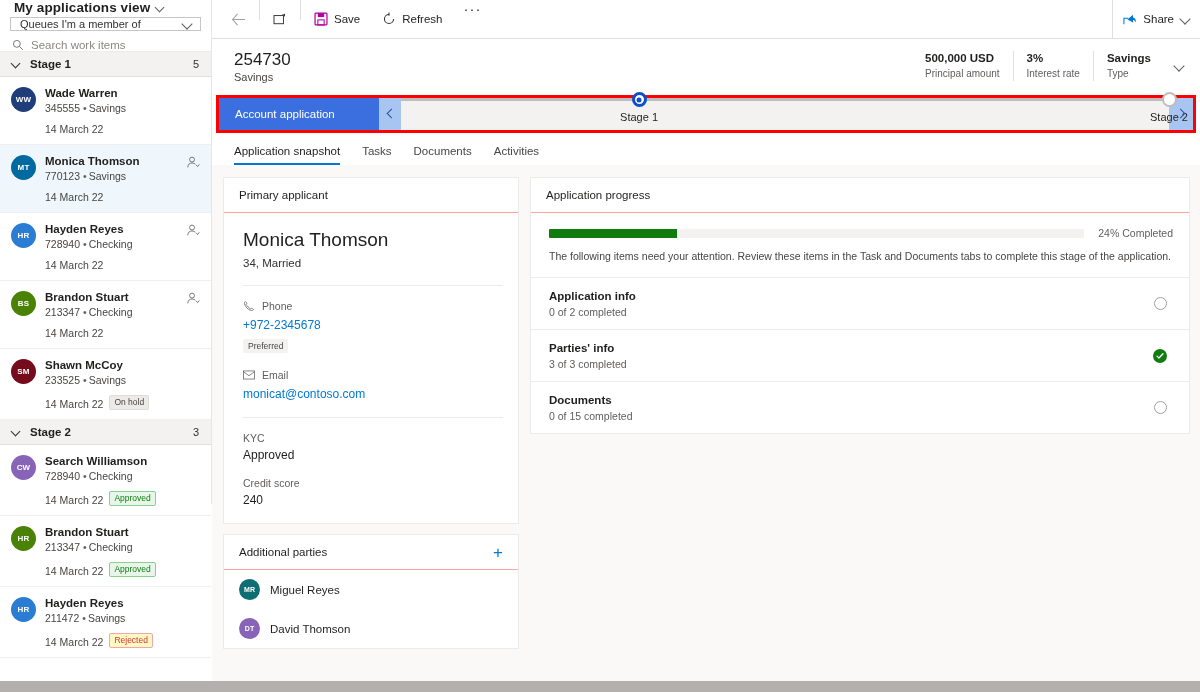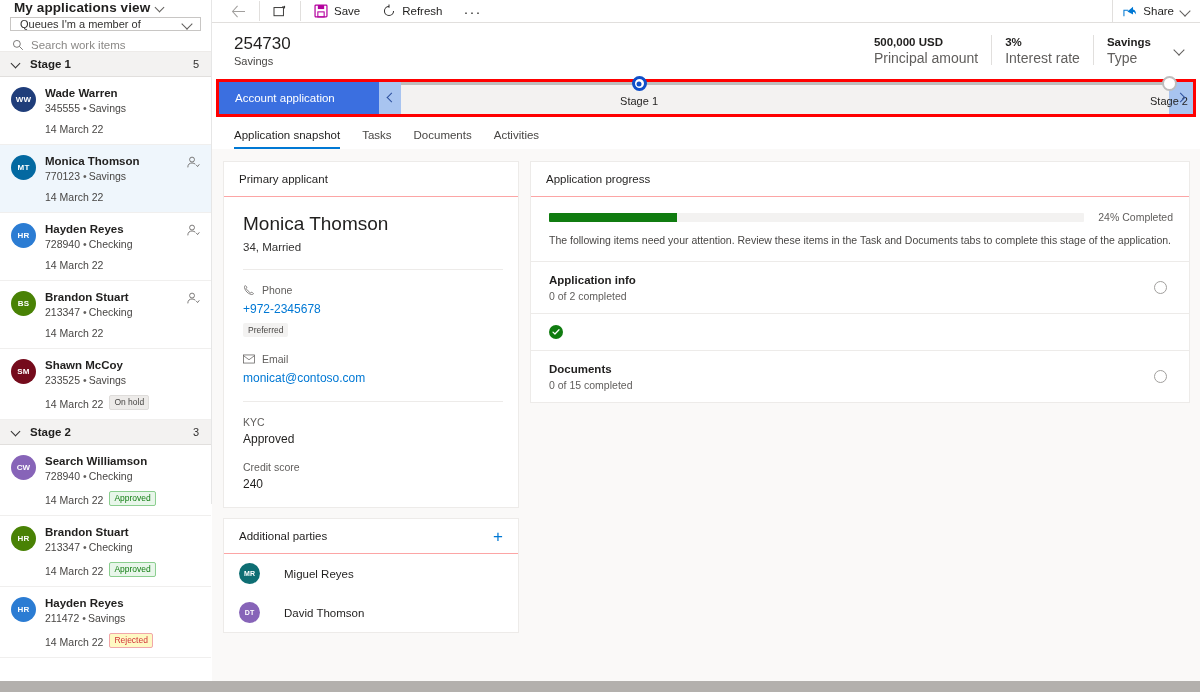--- a/index.html
+++ b/index.html
@@ -93,22 +93,22 @@
   }
   .badge.hold { background:#edebe9; color:#484644; border-color:#dedcda; }
   .badge.approved { background:#e8f6ea; color:#107c10; border-color:#8bce8f; }
   .badge.rejected { background:#fef9c3; color:#d13438; border-color:#f1a7a9; }
   .wi-assign { position:absolute; right:11px; top:11px; }
 
   
   .main { flex:1; display:flex; flex-direction:column; min-width:0; background:#faf9f8; }
 
   .cmdbar {
-    height: 23px; background:#fff; border-bottom:1px solid #e1dfdd;
-    display:flex; align-items:center; padding-left: 8px;
+    height: 39px; background:#fff; border-bottom:1px solid #e1dfdd;
+    display:flex; align-items:flex-start; padding-left: 8px;
   }
   .cmd-btn {
     height:38px; display:flex; align-items:center; gap:6px;
     padding: 0 11px; font-size:11.5px; color:#201f1e; cursor:default;
   }
   .cmd-sep { width:1px; height:20px; background:#e1dfdd; margin:0 2px; }
   .cmd-spacer { flex:1; }
   .share-btn {
     display:flex;align-items:center;gap:6px;padding:0 10px;height:38px;
     font-size:11.5px;color:#201f1e; border-left:1px solid #e1dfdd;
@@ -118,21 +118,21 @@
   .rec-header {
     background:#fff; height: 53px; display:flex; align-items:center;
     padding: 0 14px 0 22px;
   }
   .rec-title { font-size:17px; color:#201f1e; line-height:21px; font-weight:400;}
   .rec-sub { font-size:11px; color:#484644; margin-top:1px; }
   .hdr-metrics { margin-left:auto; display:flex; align-items:center; }
   .metric { padding: 0 13px; border-left:1px solid #e1dfdd; min-width:50px; }
   .metric:first-child { border-left:none; }
   .metric .mval { font-size:11.5px; font-weight:700; color:#201f1e; line-height:15px; }
-  .metric .mlab { font-size:14px; color:#605e5c; line-height:14px; margin-top:1px;}
+  .metric .mlab { font-size:10px; color:#605e5c; line-height:14px; margin-top:1px;}
   .hdr-expand { padding-left:10px; padding-right:2px; }
 
   
   .bpf-wrap {
     position:relative; background:#fff;
     padding: 3px 4px 4px 4px;
   }
   .bpf-redbox {
     border: 3px solid #ff0000; background:#f3f2f1;
     height: 38px; display:flex; align-items:stretch;
@@ -213,21 +213,21 @@
   .hr { height:1px; background:#edebe9; margin: 16px 0 14px 0; }
   .fieldlabel { display:flex; align-items:center; gap:7px; font-size:10.5px; color:#605e5c; }
   .fieldval { font-size:12px; color:#0078d4; margin-top:6px; }
   .pref {
     display:inline-block; margin-top:7px; font-size:8.5px; color:#484644;
     background:#f3f2f1; padding:2px 5px; border-radius:2px;
   }
   .kv-label { font-size:10.5px; color:#605e5c; }
   .kv-value { font-size:12px; color:#201f1e; margin-top:4px; }
 
-  .party-row { display:flex; align-items:center; gap:24px; padding: 9px 15px; }
+  .party-row { display:flex; align-items:center; gap:10px; padding: 9px 15px; }
   .party-av {
     width:21px;height:21px;border-radius:50%;display:flex;align-items:center;
     justify-content:center;color:#fff;font-size:7px;font-weight:700;flex:0 0 21px;
   }
   .party-name { font-size:11.5px; color:#201f1e; }
 
   
   .prog-body { padding: 14px 16px 14px 18px; }
   .prog-row { display:flex; align-items:center; gap:14px; }
   .prog-track { flex:1; height:9px; background:#f3f2f1; border-radius:1px; overflow:hidden; }
@@ -611,20 +611,24 @@
           </div>
           <div id="checklist">
               <div class="chk-row">
                 <div class="chk-text">
                   <div class="chk-title">Application info</div>
                   <div class="chk-sub">0 of 2 completed</div>
                 </div>
                 <div class="circ-empty"></div>
               </div>
               <div class="chk-row">
+                <div class="chk-text">
+                  <div class="chk-title">Parties' info</div>
+                  <div class="chk-sub">3 of 3 completed</div>
+                </div>
                 <div class="circ-done">
                   <svg width="8" height="8" viewBox="0 0 12 12">
                     <path d="M1.5 6.2 L4.4 9 L10.5 2.6" fill="none" stroke="#fff" stroke-width="1.9" stroke-linecap="round" stroke-linejoin="round"></path>
                   </svg>
                 </div>
               </div>
               <div class="chk-row">
                 <div class="chk-text">
                   <div class="chk-title">Documents</div>
                   <div class="chk-sub">0 of 15 completed</div>

